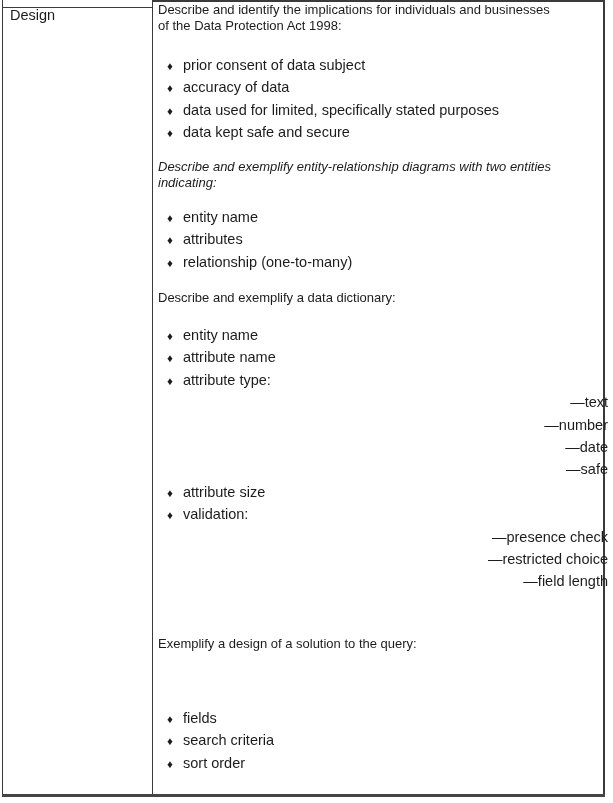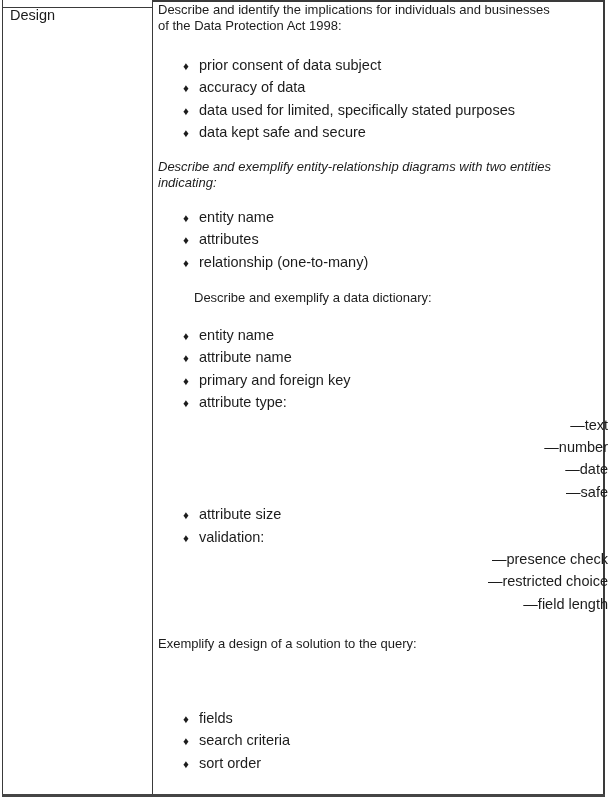--- a/index.html
+++ b/index.html
@@ -36,21 +36,21 @@
   }
   .para {
     position: absolute;
     left: 0; right: 0;
     font-size: 13px;
     line-height: 15.5px;
   }
   .para .line { white-space: nowrap; }
   .group {
     position: absolute;
-    left: 16px; right: 0;
+    left: 0; right: 0;
     font-size: 14.5px;
   }
   .bullet-row {
     line-height: 22.4px;
     height: 22.4px;
     padding-left: 9px;
     white-space: nowrap;
   }
   .bullet-glyph {
     display: inline-block;
@@ -96,27 +96,26 @@
       </div>
       <div class="para" style="top: 159px; font-style: italic;">
         <div class="line">Describe and exemplify entity-relationship diagrams with two entities</div>
         <div class="line">indicating:</div>
       </div>
       <div class="group" style="top: 206px;">
         <div class="bullet-row"><span class="bullet-glyph">♦</span><span>entity name</span></div>
         <div class="bullet-row"><span class="bullet-glyph">♦</span><span>attributes</span></div>
         <div class="bullet-row"><span class="bullet-glyph">♦</span><span>relationship (one-to-many)</span></div>
       </div>
-      <div class="para" style="top: 290px; margin-left: 36px;">
+      <div class="para" style="top: 290px;">
         <div class="line">Describe and exemplify a data dictionary:</div>
       </div>
       <div class="group" style="top: 324px;">
         <div class="bullet-row"><span class="bullet-glyph">♦</span><span>entity name</span></div>
         <div class="bullet-row"><span class="bullet-glyph">♦</span><span>attribute name</span></div>
-        <div class="bullet-row"><span class="bullet-glyph">♦</span><span>primary and foreign key</span></div>
         <div class="bullet-row"><span class="bullet-glyph">♦</span><span>attribute type:</span></div>
         <div class="sub-row"><span class="sub-glyph">—</span><span>text</span></div>
         <div class="sub-row"><span class="sub-glyph">—</span><span>number</span></div>
         <div class="sub-row"><span class="sub-glyph">—</span><span>date</span></div>
         <div class="sub-row"><span class="sub-glyph">—</span><span>safe</span></div>
         <div class="bullet-row"><span class="bullet-glyph">♦</span><span>attribute size</span></div>
         <div class="bullet-row"><span class="bullet-glyph">♦</span><span>validation:</span></div>
         <div class="sub-row"><span class="sub-glyph">—</span><span>presence check</span></div>
         <div class="sub-row"><span class="sub-glyph">—</span><span>restricted choice</span></div>
         <div class="sub-row"><span class="sub-glyph">—</span><span>field length</span></div>

